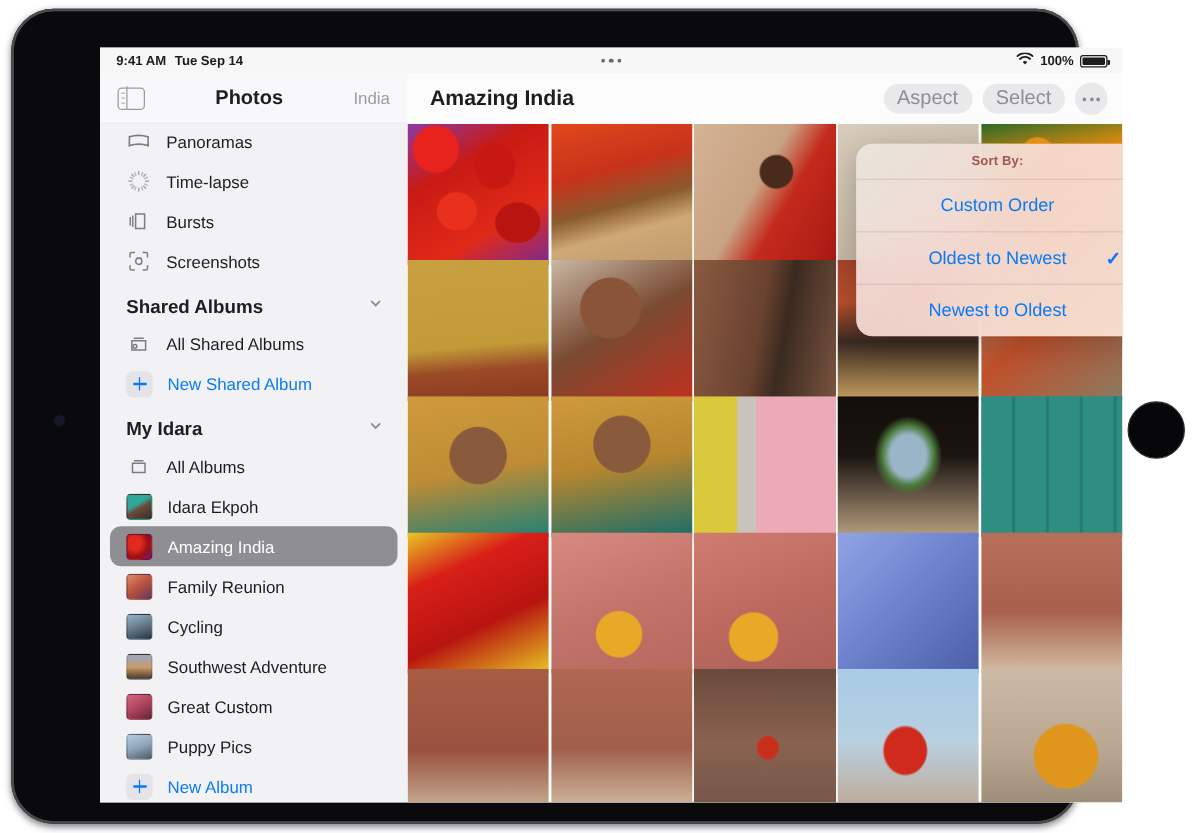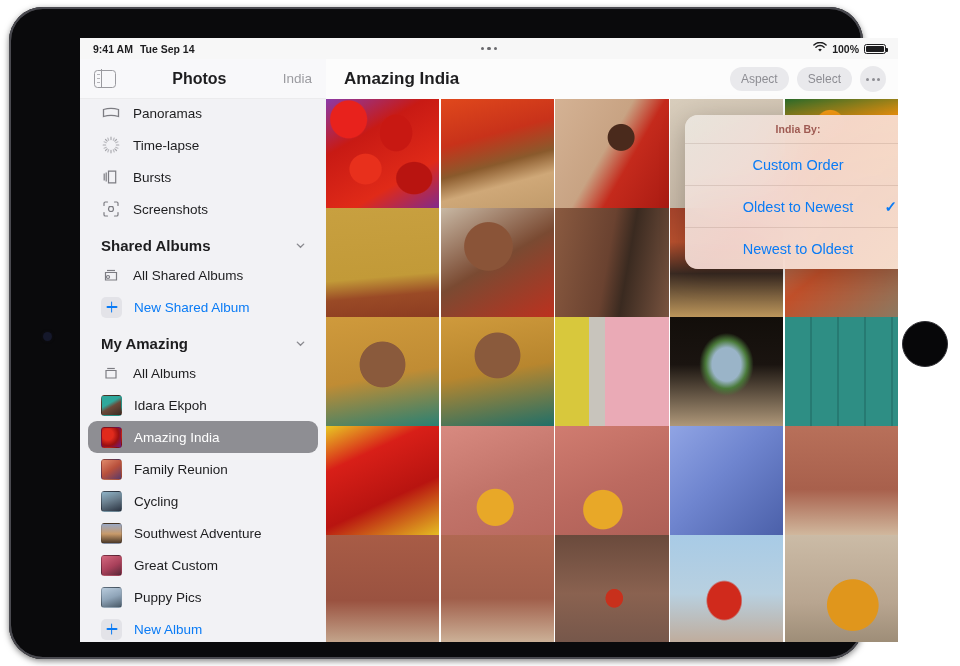--- a/index.html
+++ b/index.html
@@ -131,21 +131,21 @@
     background: #e3e3e8; position: relative;
   }
   .plusbox::before, .plusbox::after {
     content: ""; position: absolute; background: #0a7bf5; border-radius: 1px;
     left: 50%; top: 50%;
   }
   .plusbox::before { width: 11px; height: 1.8px; transform: translate(-50%,-50%); }
   .plusbox::after  { width: 1.8px; height: 11px; transform: translate(-50%,-50%); }
 
   .section-head {
-    display: flex; align-items: center; justify-content: space-between;
+    display: flex; justify-content: space-between;
     padding: 12px 20px 5px 21px;
   }
   .section-head .t { font-size: 15px; font-weight: bold; color: #1d1d1f; }
   .chev { width: 11px; height: 11px; color: #8a8a90; }
   .chev svg { display: block; width: 11px; height: 11px; }
 
   
   #content {
     position: absolute; left: 246px; top: 21px;
     width: 572px; height: 583px; background: #fff; overflow: hidden;
@@ -154,21 +154,21 @@
     position: absolute; top: 0; left: 0; width: 100%; height: 40px;
     background: rgba(252,252,252,.95);
     display: flex; align-items: center; padding: 0 12px 0 18px;
     z-index: 14;
   }
   #content-title { font-size: 17px; font-weight: bold; color: #1d1d1f; }
   #nav-actions { margin-left: auto; display: flex; align-items: center; gap: 8px; }
   .pill {
     height: 24px; padding: 0 11px; border-radius: 12px;
     background: #e9e9ec; color: #8d8d93;
-    font-size: 12px; display: flex; align-items: center;
+    font-size: 16px; display: flex; align-items: center;
   }
   .circle-btn {
     width: 26px; height: 26px; border-radius: 50%;
     background: #e9e9ec; display: flex; align-items: center;
     justify-content: center; gap: 2.3px;
   }
   .circle-btn i { width: 3px; height: 3px; border-radius: 50%; background: #8d8d93; display: block; }
 
   
   #grid {
@@ -317,21 +317,21 @@
           </span>
           <span class="label">All Shared Albums</span>
         </div>
 
         <div class="row action">
           <span class="plusbox"></span>
           <span class="label">New Shared Album</span>
         </div>
 
         <div class="section-head">
-          <span class="t">My Amazing</span>
+          <span class="t">My Idara</span>
           <span class="chev">
             <svg viewBox="0 0 12 12" fill="none" stroke="#8a8a90" stroke-width="1.5" stroke-linecap="round">
                 <path d="M2.5 4.5 6 8l3.5-3.5"></path>
               </svg>
           </span>
         </div>
 
         <div class="row">
           <span class="gicon">
             <svg viewBox="0 0 20 20" fill="none" stroke="#7c7c82" stroke-width="1.2">
@@ -517,21 +517,21 @@
           linear-gradient(180deg,#a8cbe6 0%,#b8d0e0 52%,#c0a894 100%)"></div>
           </div>
         <div class="cell">
             <div class="art" style="background:
           radial-gradient(circle at 60% 62%,#e0961c 0 26%,transparent 27%),
           linear-gradient(180deg,#cbbba6 0%,#b8a590 60%,#9a8a74 100%)"></div>
           </div>
       </div>
 
       <div id="popover">
-        <div class="pop-row head">India By:</div>
+        <div class="pop-row head">Sort By:</div>
         <div class="pop-row">
           <span>Custom Order</span>
         </div>
         <div class="pop-row">
           <span>Oldest to Newest</span>
           <span class="check">✓</span>
         </div>
         <div class="pop-row">
           <span>Newest to Oldest</span>
         </div>

